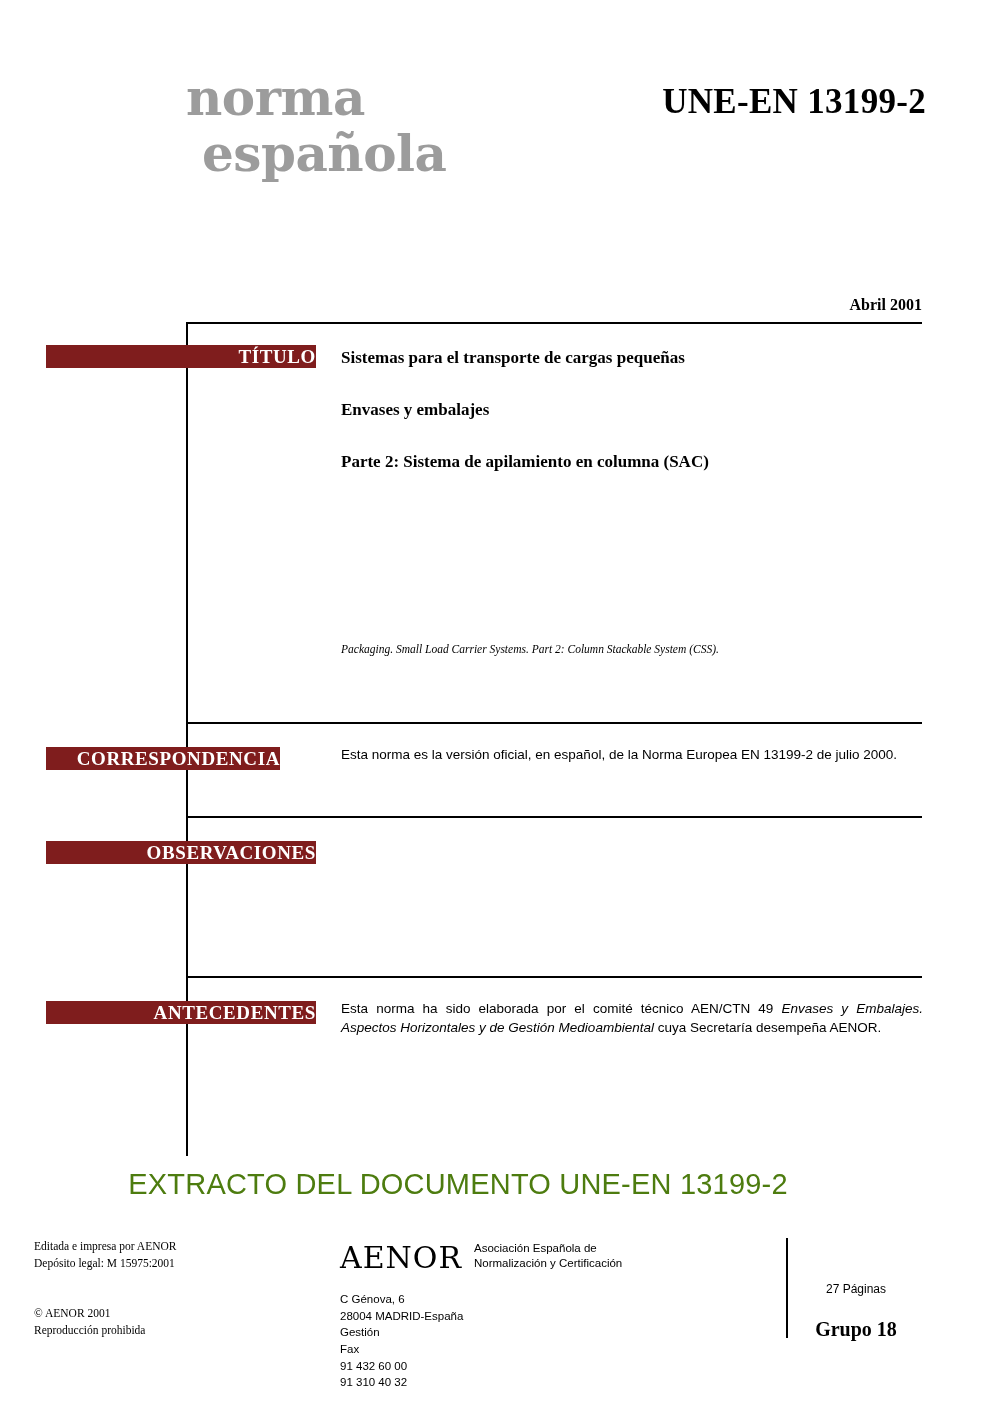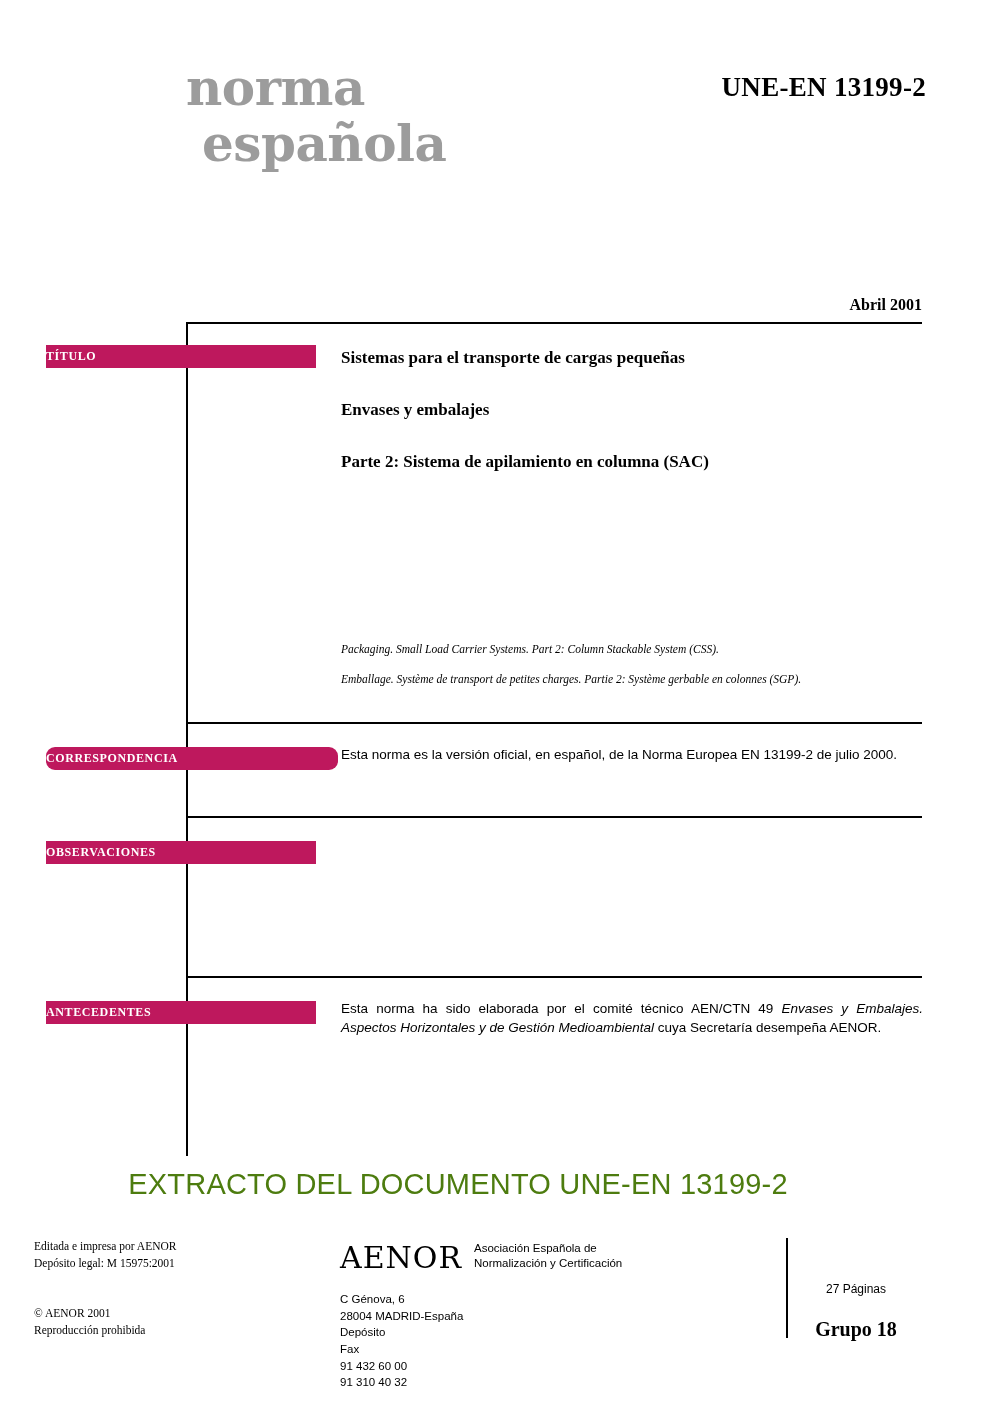--- a/index.html
+++ b/index.html
@@ -17,42 +17,42 @@
     height: 1403px;
     margin: 0 auto;
     background: #ffffff;
     overflow: hidden;
   }
 
   
   .masthead {
     position: absolute;
     left: 186px;
-    top: 60px;
+    top: 70px;
     width: 740px;
   }
   .masthead-logo {
     font-family: "DejaVu Serif", serif;
     font-weight: bold;
     color: #9c9c9c;
     font-size: 50px;
     line-height: 1.12;
     letter-spacing: -0.5px;
   }
   .masthead-logo .line2 {
     display: block;
     margin-left: 16px;
   }
   .masthead-ref {
     position: absolute;
     right: 0;
     top: 12px;
     font-family: "Liberation Serif", serif;
     font-weight: bold;
-    font-size: 27px;
+    font-size: 35px;
     letter-spacing: 0.3px;
   }
 
   
   .doc-date {
     position: absolute;
     right: 70px;
     top: 296px;
     font-weight: bold;
     font-size: 16px;
@@ -69,27 +69,27 @@
   .vrule {
     position: absolute;
     left: 186px;
     width: 2px;
     background: #000;
   }
 
   
   .tagbox {
     position: absolute;
-    background: #be185d;
+    background: #7f1d1d;
     color: #ffffff;
     font-family: "Liberation Serif", serif;
     font-weight: bold;
-    font-size: 12px;
+    font-size: 19px;
     letter-spacing: 0.6px;
-    text-align: left;
+    text-align: right;
     line-height: 23px;
     height: 23px;
   }
 
   
   .block {
     position: absolute;
     left: 341px;
     width: 582px;
   }
@@ -232,24 +232,23 @@
   <div class="vrule" style="top:976px; height:180px;"></div>
 
   <div class="tagbox" style="left:46px; top:345px; width:270px;">TÍTULO</div>
   <div class="block" style="top:348px;">
     <div class="title-line">Sistemas para el transporte de cargas pequeñas</div>
     <div class="title-line">Envases y embalajes</div>
     <div class="title-line">Parte 2: Sistema de apilamiento en columna (SAC)</div>
   </div>
   <div class="translations" style="top:642px;">
     <div>Packaging. Small Load Carrier Systems. Part 2: Column Stackable System (CSS).</div>
-    <div>Emballage. Système de transport de petites charges. Partie 2: Système gerbable en colonnes (SGP).</div>
-  </div>
-
-  <div class="tagbox" style="left:46px; top:747px; width:292px;border-radius:9px;">CORRESPONDENCIA</div>
+  </div>
+
+  <div class="tagbox" style="left:46px; top:747px; width:234px;">CORRESPONDENCIA</div>
   <div class="block para" style="top:745px;">Esta norma es la versión oficial, en español, de la Norma Europea EN 13199-2 de julio 2000.</div>
 
   <div class="tagbox" style="left:46px; top:841px; width:270px;">OBSERVACIONES</div>
   <div class="block para" style="top:839px;"></div>
 
   <div class="tagbox" style="left:46px; top:1001px; width:270px;">ANTECEDENTES</div>
   <div class="block para" style="top:999px;">
     <span>Esta norma ha sido elaborada por el comité técnico AEN/CTN 49 </span><em>Envases y Embalajes. Aspectos Horizontales y de Gestión Medioambiental</em><span> cuya Secretaría desempeña AENOR.</span>
   </div>
 
@@ -269,21 +268,21 @@
         <div>Asociación Española de</div>
         <div>Normalización y Certificación</div>
       </div>
     </div>
     <div class="contact">
       <div class="addr">
         <div>C Génova, 6</div>
         <div>28004 MADRID-España</div>
       </div>
       <div class="tel-labels">
-        <div>Depósito</div>
+        <div>Gestión</div>
         <div>Fax</div>
       </div>
       <div class="tel-nums">
         <div>91 432 60 00</div>
         <div>91 310 40 32</div>
       </div>
     </div>
   </div>
 
   <div class="footer-vrule"></div>

